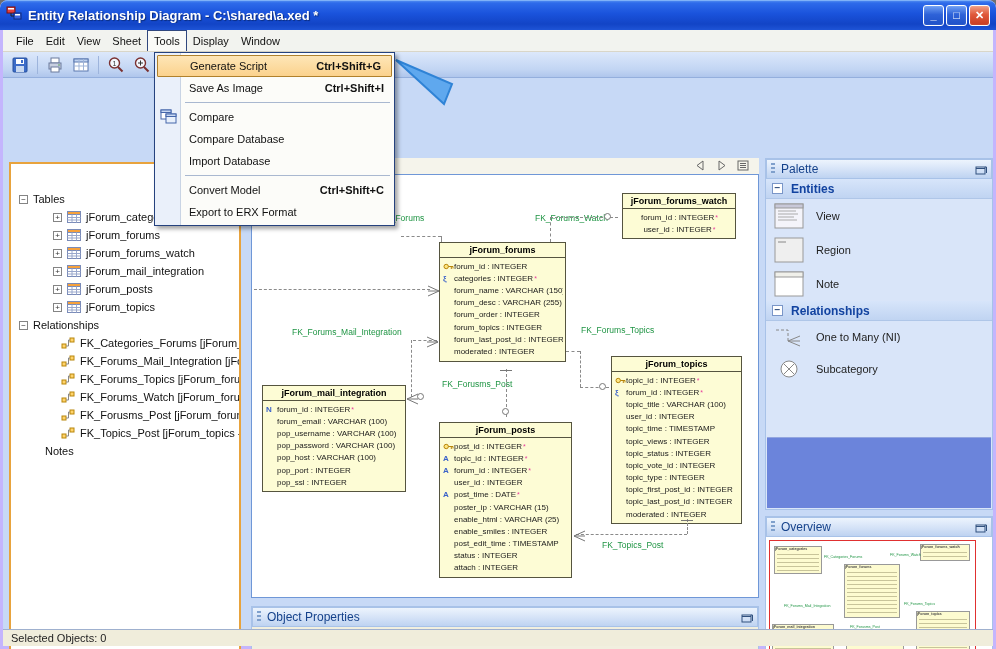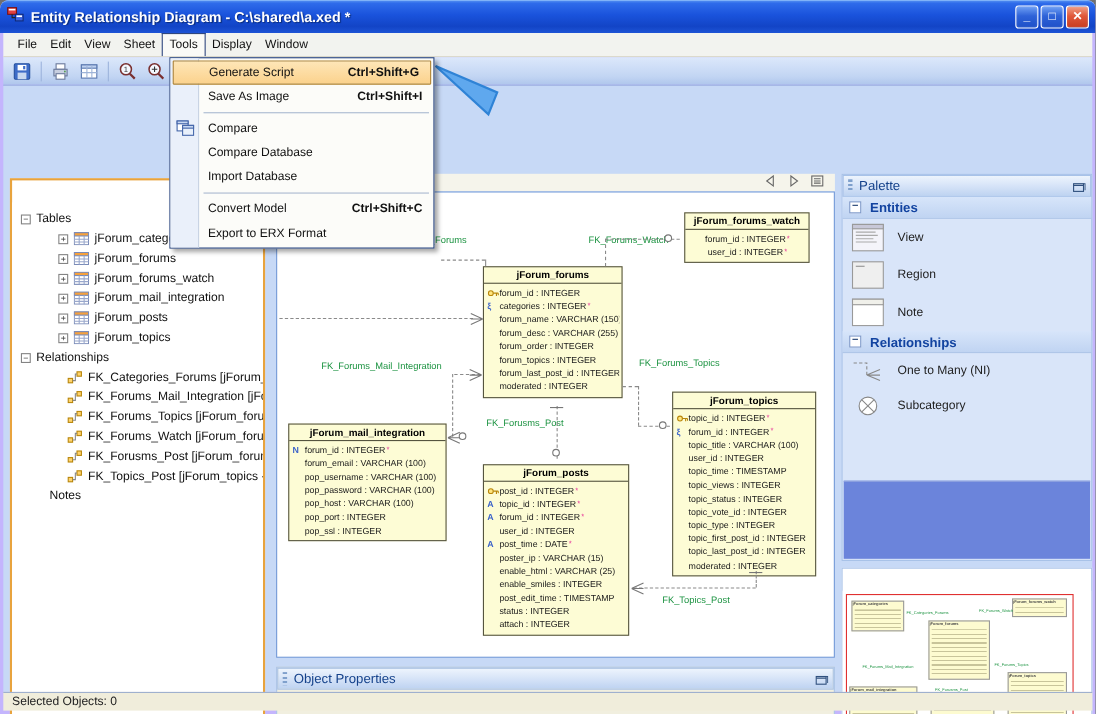--- a/index.html
+++ b/index.html
@@ -676,20 +676,31 @@
                 <path d="M9.5 6.5 L20.5 17.5 M20.5 6.5 L9.5 17.5" stroke="#888"></path>
               </svg>
             </span>
             <span>Subcategory</span>
           </div>
         </div>
       <div class="pal-fill"></div>
     </div>
 
     <div class="overview">
+      <div class="phdr">
+        <span class="grip"></span>
+        <span>Overview</span>
+        <span class="flex"></span>
+        <span class="float-ic">
+          <svg width="12" height="11" viewBox="0 0 12 11">
+              <rect x="1" y="3" width="9" height="7" fill="none" stroke="#30507E"></rect>
+              <path d="M1 4.5 H10 M10 3 H11.5 V9" stroke="#30507E" fill="none"></path>
+            </svg>
+        </span>
+      </div>
       <div class="ov-body">
         <div class="ov-view" id="ovview">
             <div class="mini-table" style="left: 4px; top: 5px; width: 48px; height: 28px;">
               <span class="mt-name">jForum_categories</span>
               <div class="mt-rows"></div>
             </div>
             <div class="mini-table" style="left: 150px; top: 3px; width: 50px; height: 17px;">
               <span class="mt-name">jForum_forums_watch</span>
               <div class="mt-rows"></div>
             </div>

